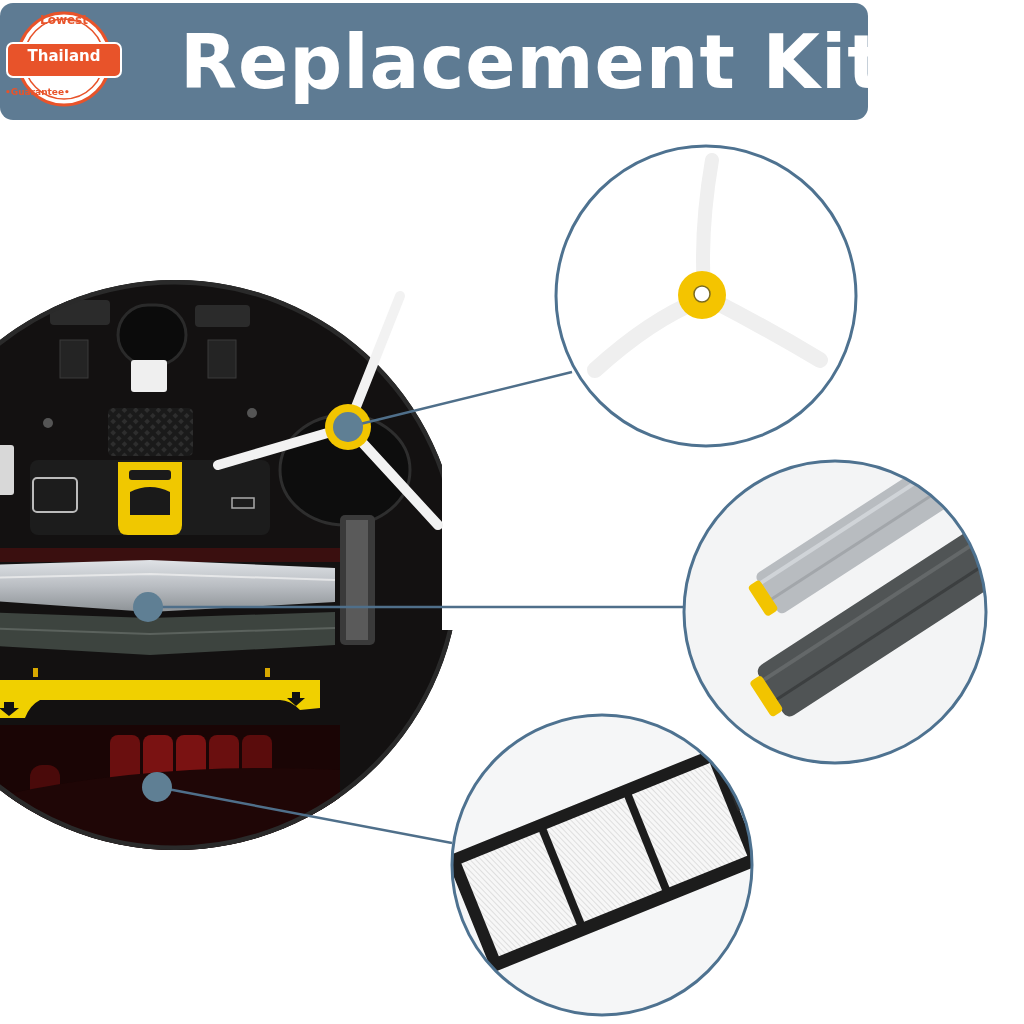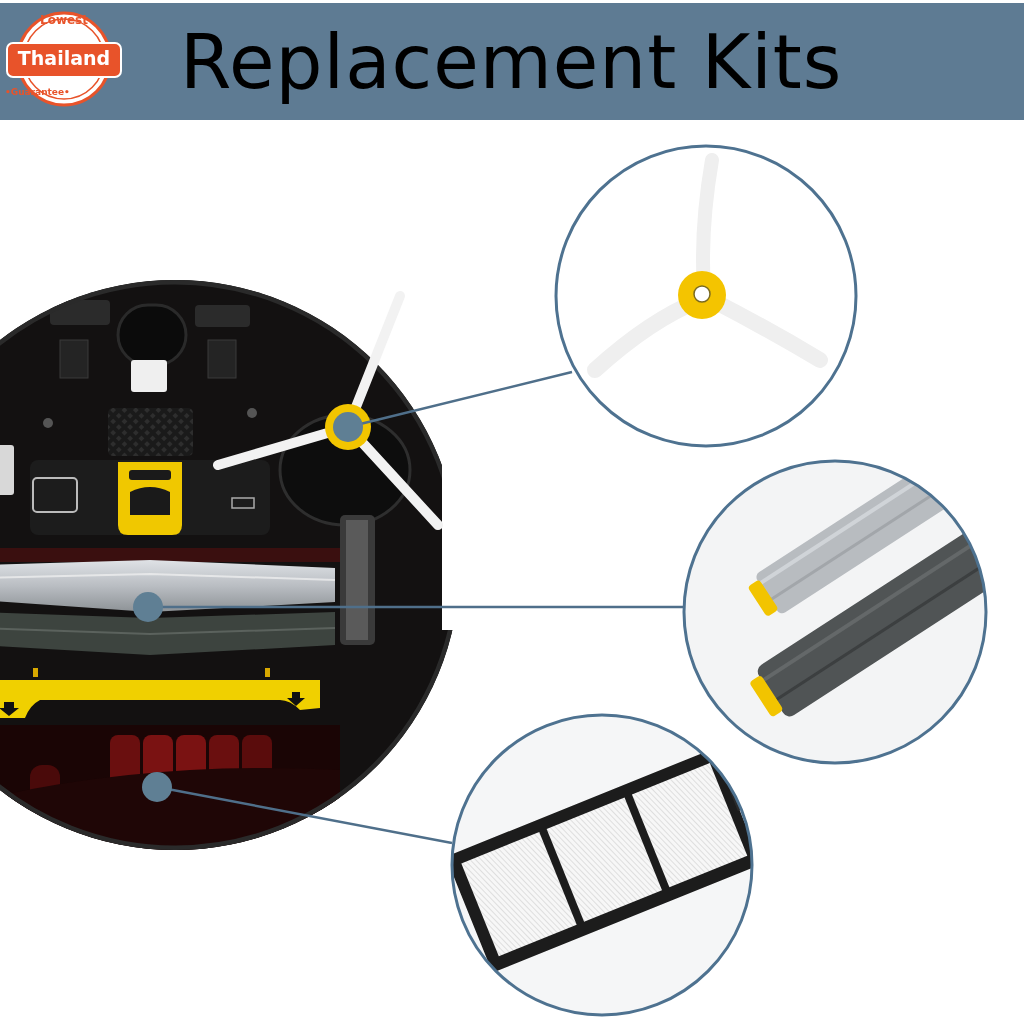--- a/index.html
+++ b/index.html
@@ -1,21 +1,21 @@
 <!DOCTYPE html>
 <html><head>
   <meta charset="utf-8">
   <style>
     html, body { margin: 0; padding: 0; }
     body { width: 1024px; height: 1024px; background: #ffffff; position: relative; overflow: hidden; font-family: "DejaVu Sans", sans-serif; }
-    .header { position: absolute; left: 0; top: 3px; width: 1024px; height: 117px; background: #5e7b93; }
-    .header-title { position: absolute; left: 180px; top: 14px; color: #000000; font-family: "DejaVu Sans", sans-serif; font-size: 74px; font-weight: normal; letter-spacing: 1px; line-height: 90px; white-space: nowrap; }
+    .header { position: absolute; left: 0; top: 3px; width: 868px; height: 117px; background: #5e7b93; border-radius: 13px; }
+    .header-title { position: absolute; left: 180px; top: 14px; color: #ffffff; font-family: "DejaVu Sans", sans-serif; font-size: 74px; font-weight: bold; letter-spacing: 1px; line-height: 90px; white-space: nowrap; }
     .badge { position: absolute; left: 5px; top: 6px; width: 118px; height: 100px; }
     .badge-text-top { position: absolute; left: 0; width: 118px; top: 4px; text-align: center; color: #e8532a; font-size: 12px; font-family: "DejaVu Sans", sans-serif; font-weight: bold; }
-    .badge-text-mid { position: absolute; left: 0; width: 118px; top: 38px; text-align: center; color: #ffffff; font-size: 19px; font-family: "DejaVu Sans", sans-serif; font-weight: bold; }
+    .badge-text-mid { position: absolute; left: 0; width: 118px; top: 38px; text-align: center; color: #ffffff; font-size: 15px; font-family: "DejaVu Sans", sans-serif; font-weight: bold; }
     .badge-text-bot { position: absolute; left: 0; width: 118px; top: 78px; color: #e8532a; font-size: 9px; font-family: "DejaVu Sans", sans-serif; font-weight: bold; }
     .stage { position: absolute; left: 0; top: 0; width: 1024px; height: 1024px; }
   </style>
 </head>
 <body>
 
 <div class="stage">
   <svg width="1024" height="1024" viewBox="0 0 1024 1024" xmlns="http://www.w3.org/2000/svg">
     <defs>
       <clipPath id="robotClip">

